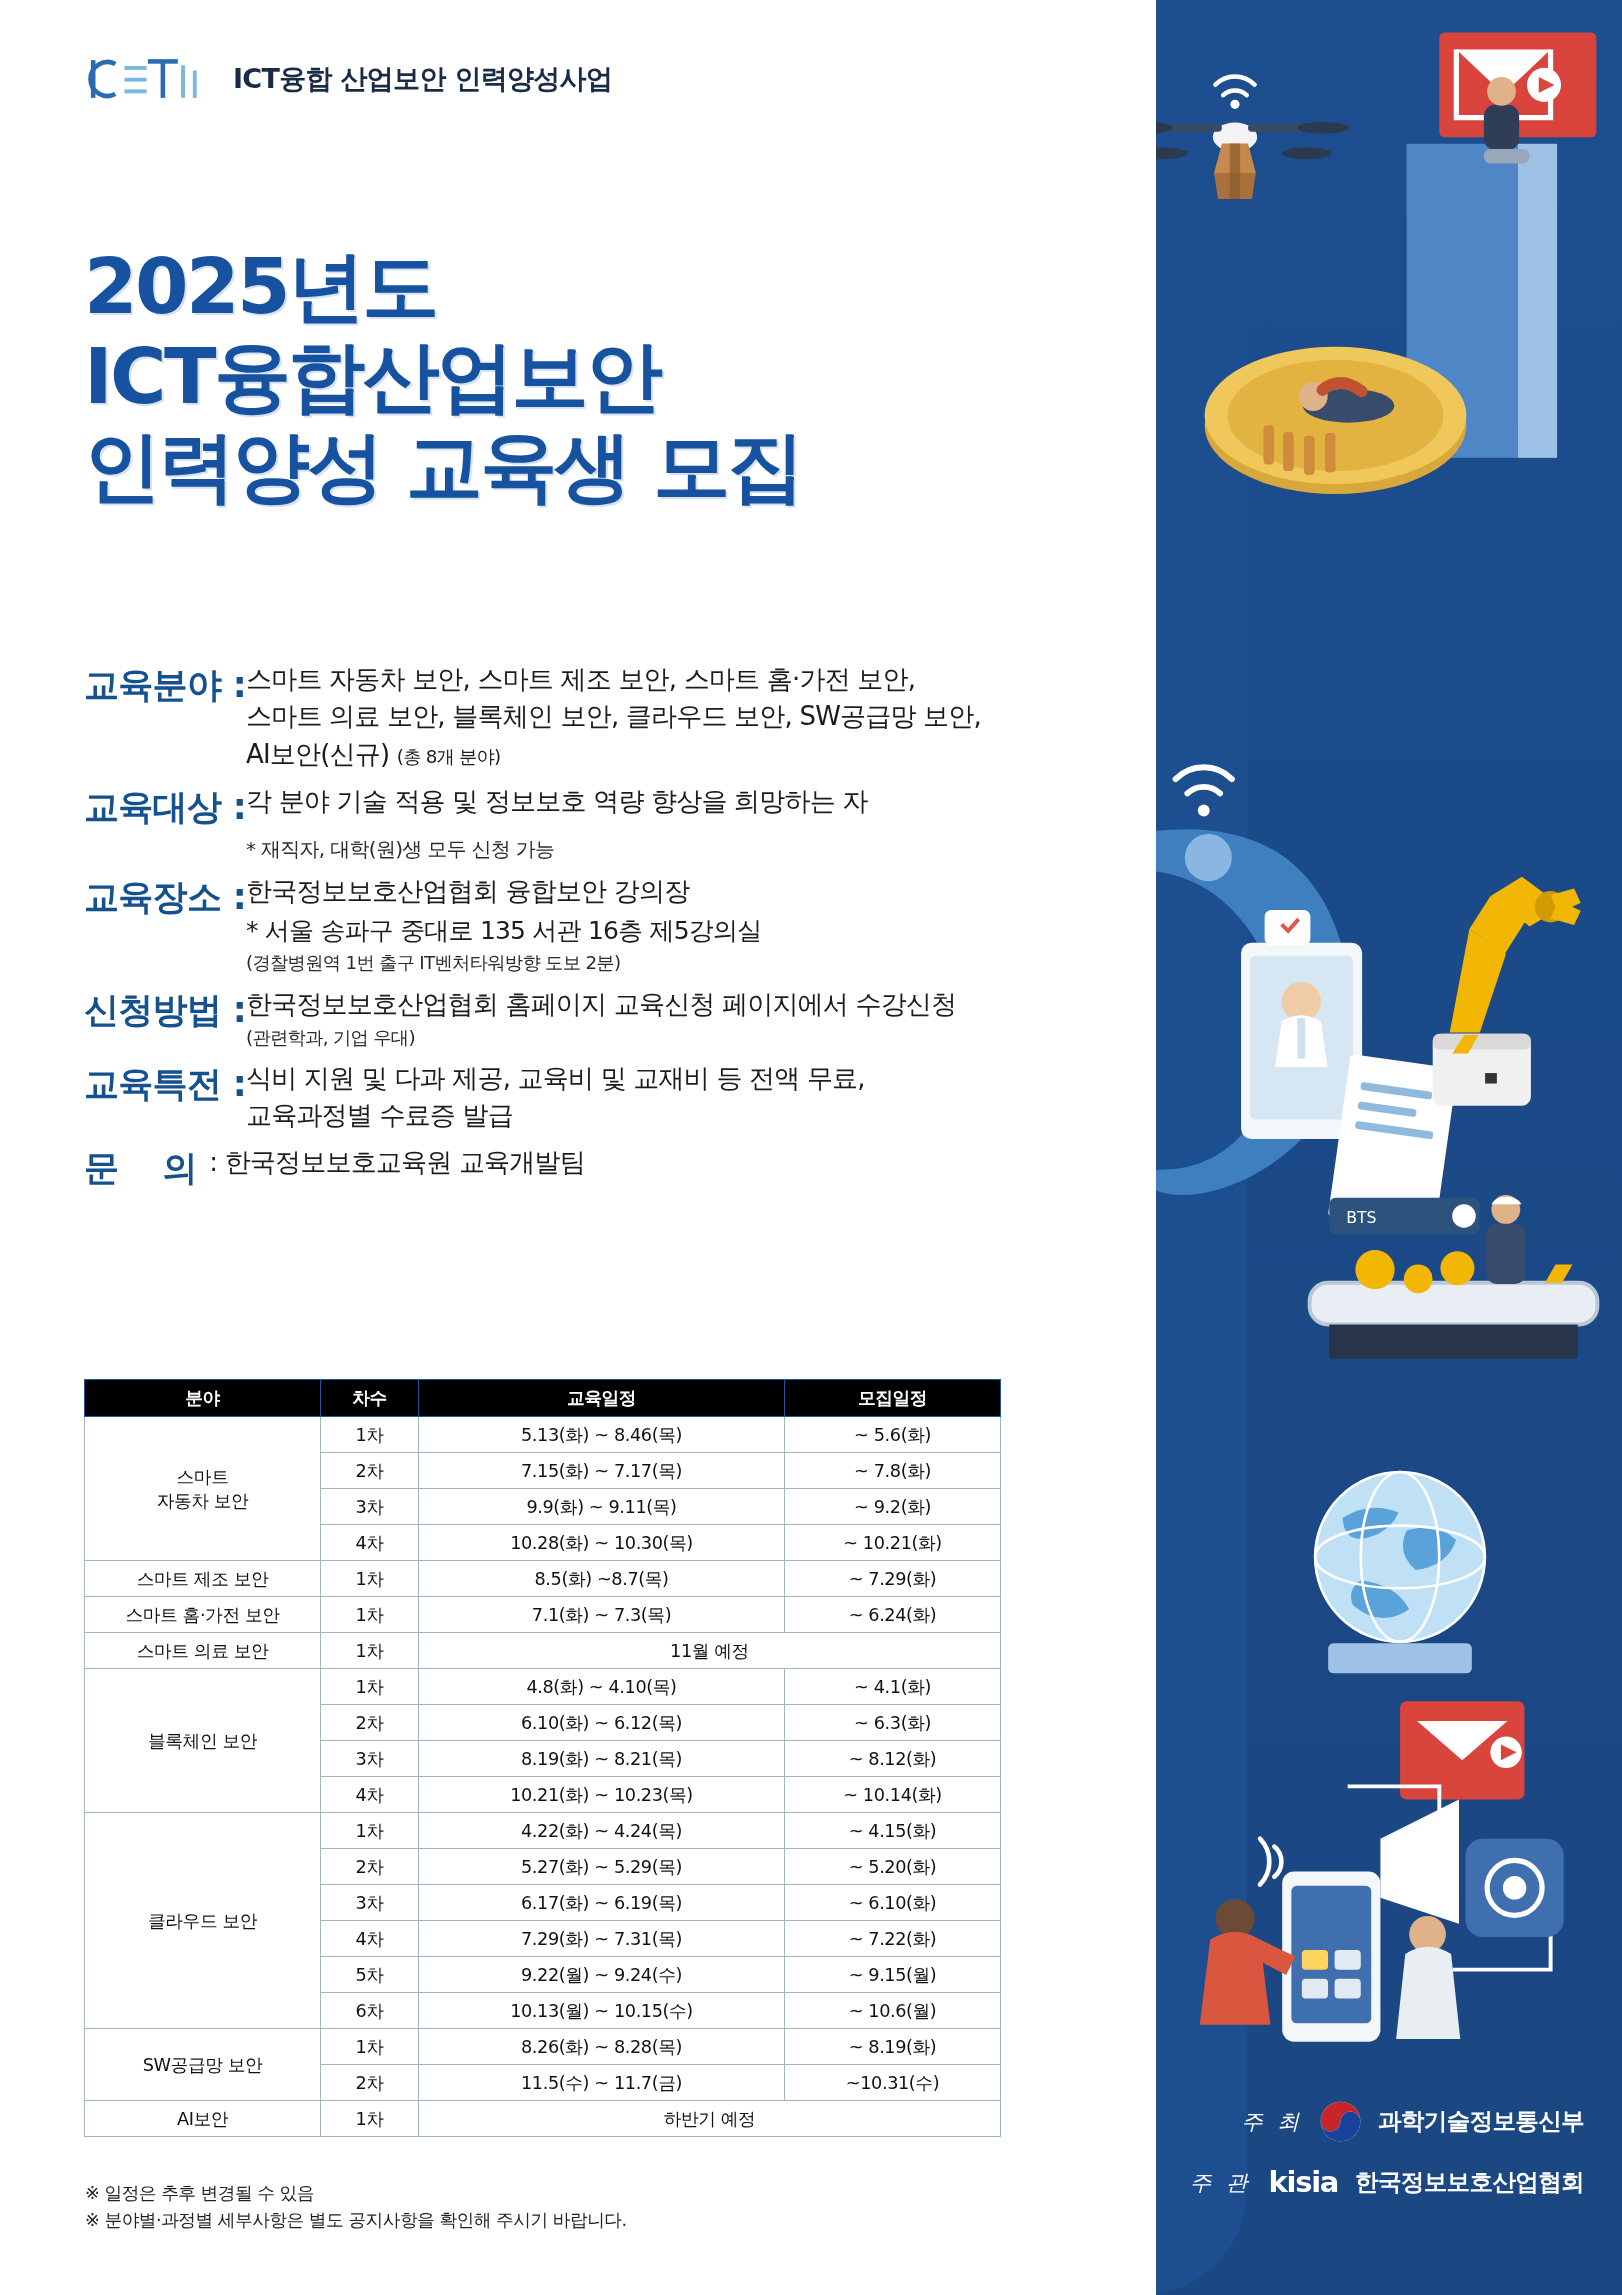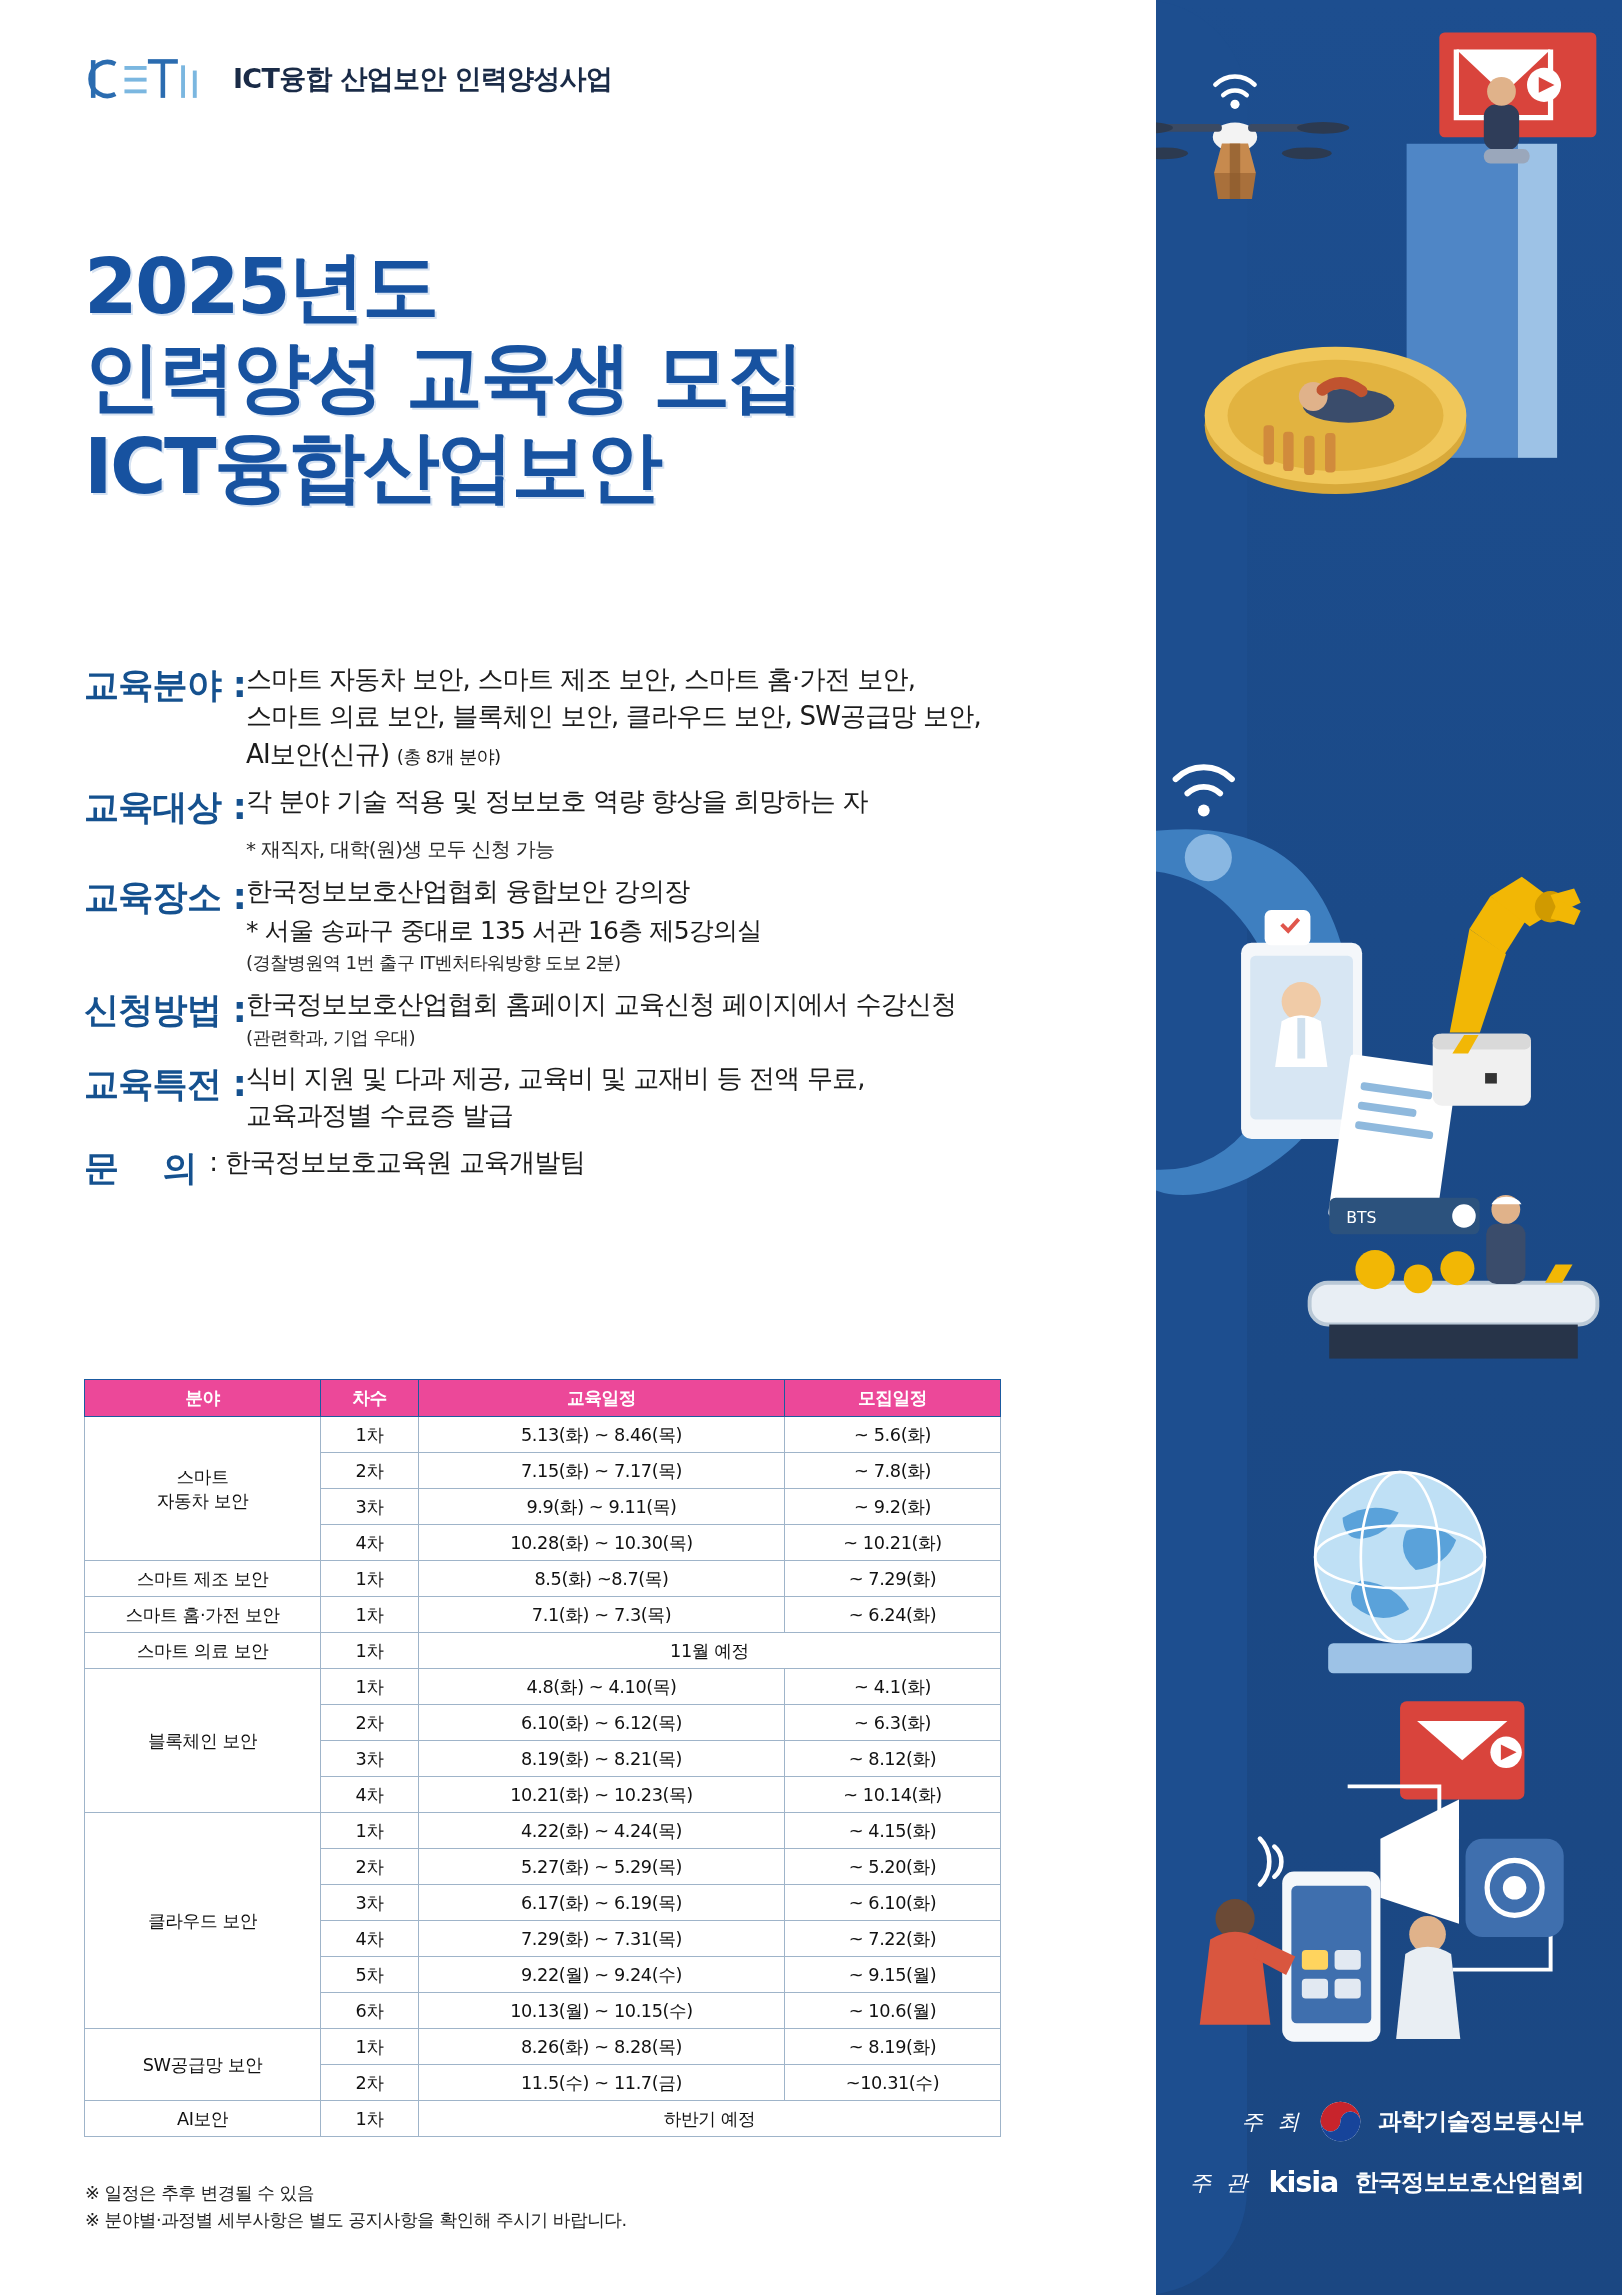--- a/index.html
+++ b/index.html
@@ -156,21 +156,21 @@
     left: 84px;
     top: 1379px;
     width: 916px;
   }
   table.schedule {
     border-collapse: collapse;
     width: 100%;
     table-layout: fixed;
   }
   table.schedule th {
-    background: #ec4899;
+    background: #000000;
     color: #ffffff;
     font-size: 17.7px;
     font-weight: bold;
     height: 34px;
     border: 0.7px solid #1b5aa0;
     letter-spacing: -0.4px;
   }
   table.schedule td {
     border: 0.7px solid #9fb4c9;
     font-size: 17.7px;
@@ -442,22 +442,22 @@
           <path d="M150 22 v50"></path>
           <path d="M168 30 v42"></path>
         </g>
       </svg>
     </span>
     <span class="logo-text">ICT융합 산업보안 인력양성사업</span>
   </div>
 
   <div class="title-block">
     <div class="title-line">2025년도</div>
+    <div class="title-line">ICT융합산업보안</div>
     <div class="title-line">인력양성 교육생 모집</div>
-    <div class="title-line">ICT융합산업보안</div>
   </div>
 
   <div class="info">
 
     <div class="info-row">
       <div class="info-label">
         <span>교육분야</span> :
       </div>
       <div class="info-body">
         <span>스마트 자동차 보안, 스마트 제조 보안, 스마트 홈·가전 보안,</span><br>

